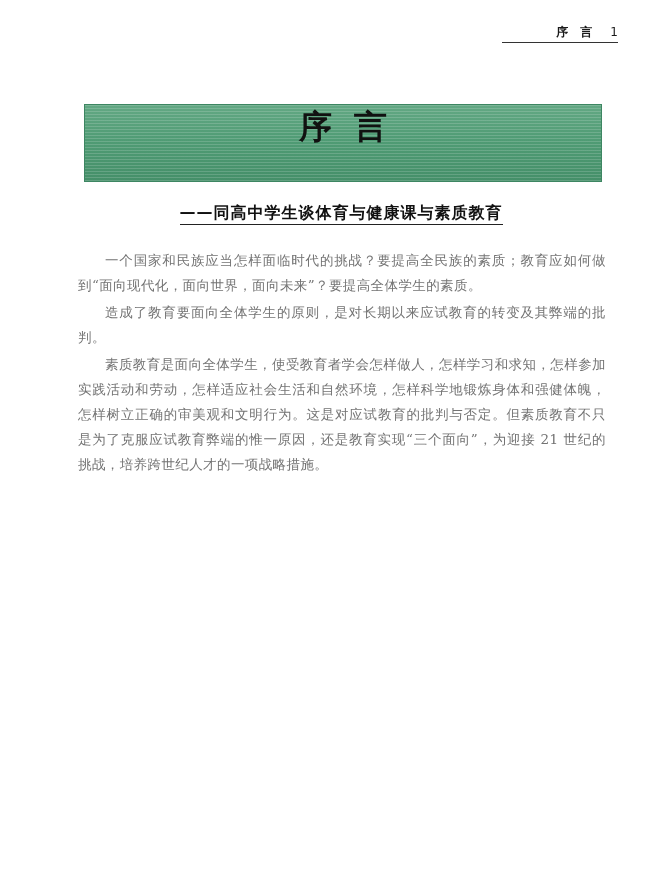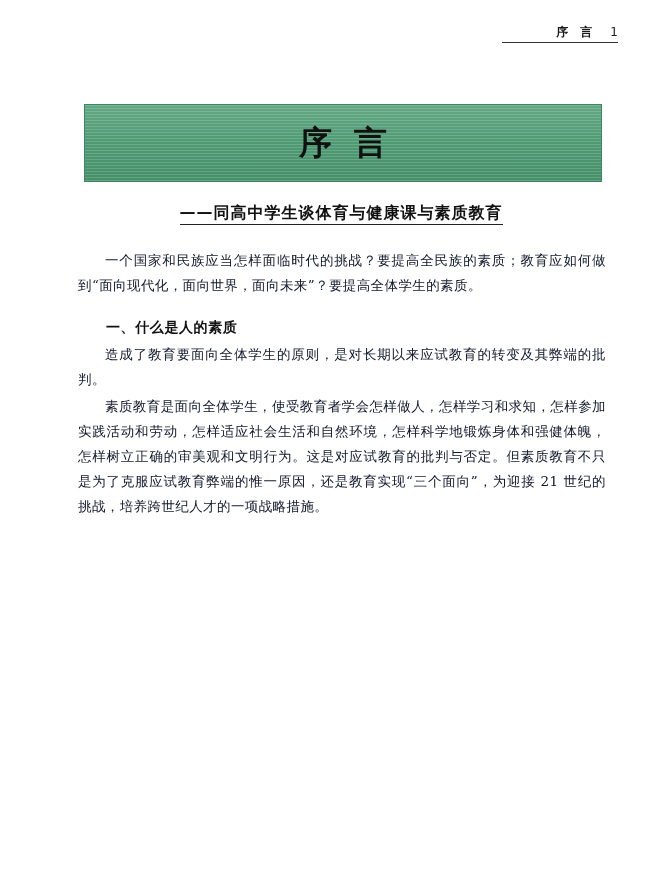--- a/index.html
+++ b/index.html
@@ -61,21 +61,20 @@
     height: 76px;
     background:
       repeating-linear-gradient(0deg,
         rgba(255,255,255,0.16) 0px,
         rgba(255,255,255,0.16) 1px,
         rgba(255,255,255,0) 1px,
         rgba(255,255,255,0) 3px),
       linear-gradient(180deg, #63a884 0%, #4f9b74 48%, #458f69 100%);
     border: 1px solid #3d8662;
     display: flex;
-    align-items: center;
     justify-content: center;
   }
   .banner-text {
     font-family: "DejaVu Serif", serif;
     font-size: 33px;
     font-weight: bold;
     letter-spacing: 22px;
     text-indent: 22px;
     color: #111;
   }
@@ -107,21 +106,21 @@
     width: 528px;
   }
   p.para {
     margin: 0 0 2px 0;
     font-family: "DejaVu Serif", serif;
     font-size: 13.5px;
     line-height: 25px;
     text-align: justify;
     text-indent: 2em;
     letter-spacing: 0.4px;
-    color: #0f172a;
+    color: #737373;
   }
   h2.section {
     margin: 17px 0 2px 0;
     font-family: "DejaVu Serif", serif;
     font-size: 14px;
     font-weight: bold;
     line-height: 25px;
     text-indent: 2em;
     letter-spacing: 0.6px;
     color: #111;
@@ -145,20 +144,19 @@
     <span class="banner-text">序言</span>
   </div>
 
   <div class="subtitle-wrap">
     <span class="subtitle">——同高中学生谈体育与健康课与素质教育</span>
   </div>
 
   <div class="body">
     <p class="para gap-after">一个国家和民族应当怎样面临时代的挑战？要提高全民族的素质；教育应如何做到“面向现代化，面向世界，面向未来”？要提高全体学生的素质。</p>
 
-    <h2 class="section">一、什么是人的素质</h2>
 
     <p class="para">造成了教育要面向全体学生的原则，是对长期以来应试教育的转变及其弊端的批判。</p>
     <p class="para">素质教育是面向全体学生，使受教育者学会怎样做人，怎样学习和求知，怎样参加实践活动和劳动，怎样适应社会生活和自然环境，怎样科学地锻炼身体和强健体魄，怎样树立正确的审美观和文明行为。这是对应试教育的批判与否定。但素质教育不只是为了克服应试教育弊端的惟一原因，还是教育实现“三个面向”，为迎接 21 世纪的挑战，培养跨世纪人才的一项战略措施。</p>
 
   </div>
 
 </div>
 
 </body></html>

